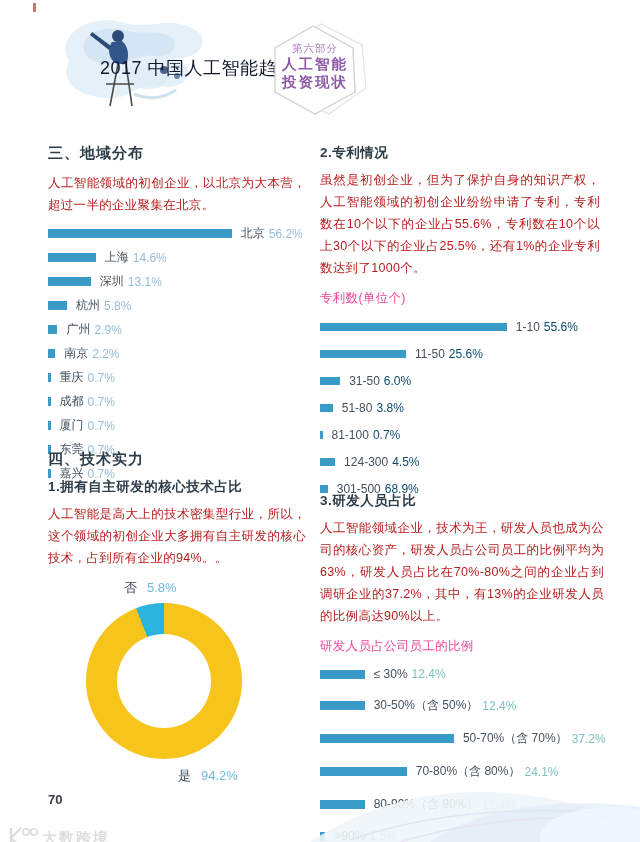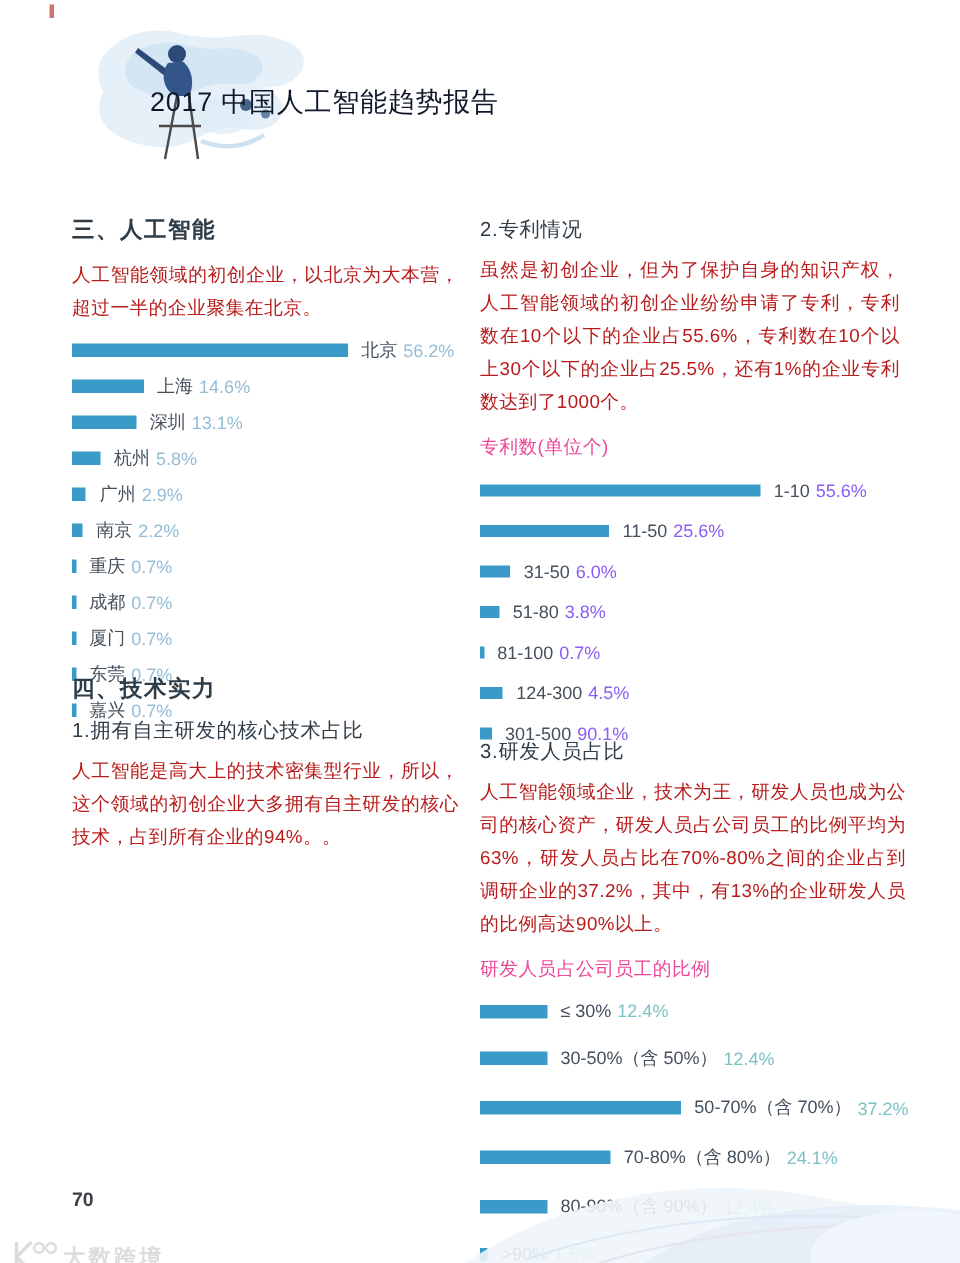--- a/index.html
+++ b/index.html
@@ -19,35 +19,35 @@
   .badge-text{position:absolute;left:0;top:20px;width:100%;text-align:center;line-height:1.25;}
   .badge-part{font-size:10.5px;color:#a77fbe;letter-spacing:1px;}
   .badge-line{font-size:14.5px;font-weight:bold;color:#8e5ba8;letter-spacing:2px;}
   
   .section{position:absolute;}
   #section-region{left:48px;top:144px;width:258px;}
   #section-patent{left:320px;top:144px;width:280px;}
   #section-tech{left:48px;top:450px;width:258px;}
   #section-rd{left:320px;top:492px;width:284px;}
   h2.sec-title{margin:0 0 9px 0;font-size:15px;font-weight:bold;color:#2f3d49;letter-spacing:1px;}
-  h3.sub-title{margin:0 0 7px 0;font-size:13.5px;font-weight:normal;color:#2f3d49;letter-spacing:.5px;}
+  h3.sub-title{margin:0 0 7px 0;font-size:13.5px;font-weight:bold;color:#2f3d49;letter-spacing:.5px;}
   p.body-text{margin:0;font-size:12.5px;line-height:22px;color:#b91c1c;text-align:justify;letter-spacing:.3px;}
   .axis-label{margin-top:11px;font-size:12.5px;color:#ec4899;letter-spacing:.3px;}
   
   .bar-chart{margin-top:9px;}
   .bar-row{display:flex;align-items:center;}
   .bar{background:#3b9bc8;height:9px;flex:none;}
   .bar-label{margin-left:9px;font-size:12px;color:#44505c;white-space:nowrap;}
   .bar-value{margin-left:4px;font-size:12px;white-space:nowrap;}
   #region-chart .bar-row{margin-bottom:7px;}
   #region-chart .bar-value{color:#94bcd6;}
   #patent-chart{margin-top:13px;}
   #patent-chart .bar-row{margin-bottom:13px;}
   #patent-chart .bar{height:8px;}
-  #patent-chart .bar-value{color:#8b5cf6;}
+  #patent-chart .bar-value{color:#0c4a6e;}
   #rd-chart{margin-top:12px;}
   #rd-chart .bar-row{margin-bottom:16px;}
   #rd-chart .bar-value{color:#7cc3c6;}
   
   .donut-wrap{position:relative;height:215px;margin-top:8px;}
   .donut{
     position:absolute;left:38px;top:26px;width:156px;height:156px;border-radius:50%;
   }
   .donut::after{
     content:"";position:absolute;left:31px;top:31px;width:94px;height:94px;
@@ -78,23 +78,34 @@
     <path d="M98 36 C92 44 96 56 104 58 L112 58 C116 50 114 40 108 35 Z" fill="#33558a"></path>
     <path d="M97 40 L78 26 L76 29 L95 44 Z" fill="#2b4a77"></path>
     <path d="M104 58 L96 100 M112 58 L118 100 M92 78 L120 78" stroke="#4a4a4a" stroke-width="1.6" fill="none"></path>
     <path d="M120 88 C135 94 150 92 162 84" stroke="#b9d4e8" stroke-width="3" fill="none" opacity="0.7"></path>
     <circle cx="150" cy="64" r="4" fill="#2b4a77" opacity="0.85"></circle>
     <circle cx="163" cy="70" r="3" fill="#33558a" opacity="0.7"></circle>
   </svg>
 
   <div class="report-title">2017 中国人工智能趋势报告</div>
 
+  <div class="badge">
+    <svg width="104" height="96" viewBox="0 0 104 96">
+      <polygon points="58,2 99,23 103,66 66,92 25,73 19,29" fill="none" stroke="#e3e3e3" stroke-width="1.2"></polygon>
+      <polygon points="50,4 90,26 92,70 52,92 12,70 12,26" fill="#ffffff" stroke="#d2d2d2" stroke-width="1.4"></polygon>
+    </svg>
+    <div class="badge-text">
+      <div class="badge-part">第六部分</div>
+      <div class="badge-line">人工智能</div>
+      <div class="badge-line">投资现状</div>
+    </div>
+  </div>
 
   <div class="section" id="section-region">
-    <h2 class="sec-title">三、人工智能</h2>
+    <h2 class="sec-title">三、地域分布</h2>
     <p class="body-text">人工智能领域的初创企业，以北京为大本营，超过一半的企业聚集在北京。</p>
     <div class="bar-chart" id="region-chart">
         <div class="bar-row">
           <span class="bar" style="width: 183.774px;"></span>
           <span class="bar-label">北京</span>
           <span class="bar-value">56.2%</span>
         </div>
         <div class="bar-row">
           <span class="bar" style="width: 47.742px;"></span>
           <span class="bar-label">上海</span>
@@ -179,29 +190,38 @@
           <span class="bar-value">0.7%</span>
         </div>
         <div class="bar-row">
           <span class="bar" style="width: 15.12px;"></span>
           <span class="bar-label">124-300</span>
           <span class="bar-value">4.5%</span>
         </div>
         <div class="bar-row">
           <span class="bar" style="width: 7.728px;"></span>
           <span class="bar-label">301-500</span>
-          <span class="bar-value">90.1%</span>
+          <span class="bar-value">68.9%</span>
         </div>
       </div>
   </div>
 
   <div class="section" id="section-tech">
     <h2 class="sec-title">四、技术实力</h2>
     <h3 class="sub-title">1.拥有自主研发的核心技术占比</h3>
     <p class="body-text">人工智能是高大上的技术密集型行业，所以，这个领域的初创企业大多拥有自主研发的核心技术，占到所有企业的94%。。</p>
+    <div class="donut-wrap">
+      <div class="donut-label" id="donut-label-no">
+        <span>否</span><span class="pct">5.8%</span>
+      </div>
+      <div class="donut" id="donut-chart" style="background: conic-gradient(rgb(246, 196, 27) 0deg, rgb(246, 196, 27) 339.12deg, rgb(43, 180, 221) 339.12deg, rgb(43, 180, 221) 360deg);"></div>
+      <div class="donut-label" id="donut-label-yes">
+        <span>是</span><span class="pct">94.2%</span>
+      </div>
+    </div>
   </div>
 
   <div class="section" id="section-rd">
     <h3 class="sub-title">3.研发人员占比</h3>
     <p class="body-text">人工智能领域企业，技术为王，研发人员也成为公司的核心资产，研发人员占公司员工的比例平均为63%，研发人员占比在70%-80%之间的企业占到调研企业的37.2%，其中，有13%的企业研发人员的比例高达90%以上。</p>
     <div class="axis-label">研发人员占公司员工的比例</div>
     <div class="bar-chart" id="rd-chart">
         <div class="bar-row">
           <span class="bar" style="width: 44.64px;"></span>
           <span class="bar-label">≤ 30%</span>

